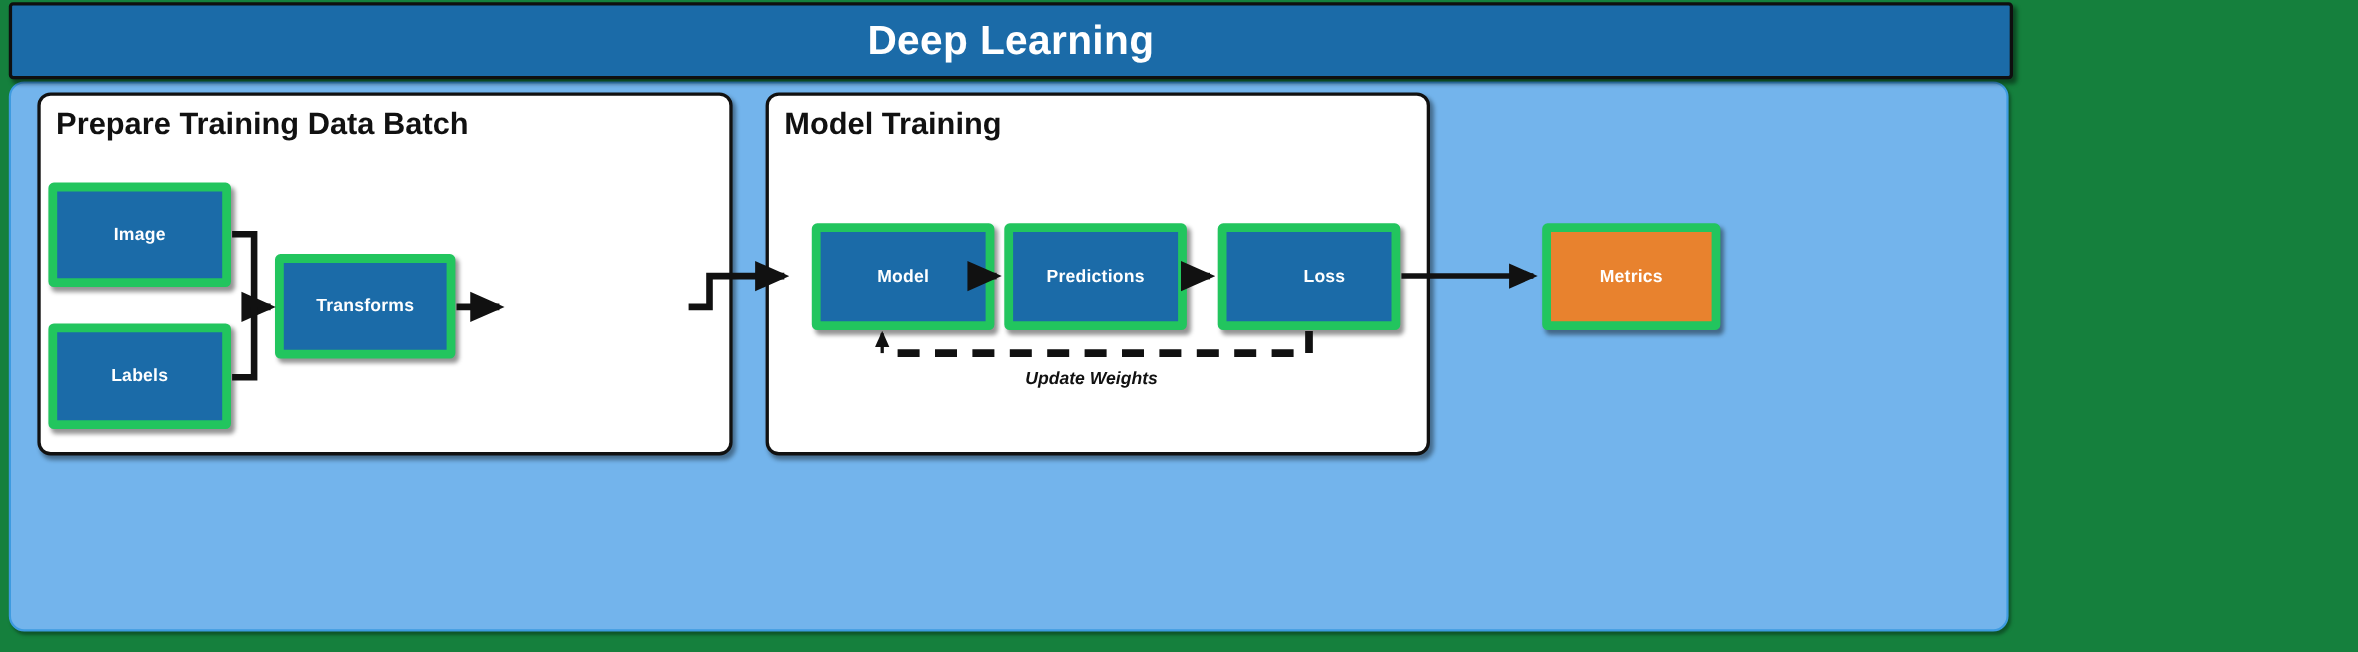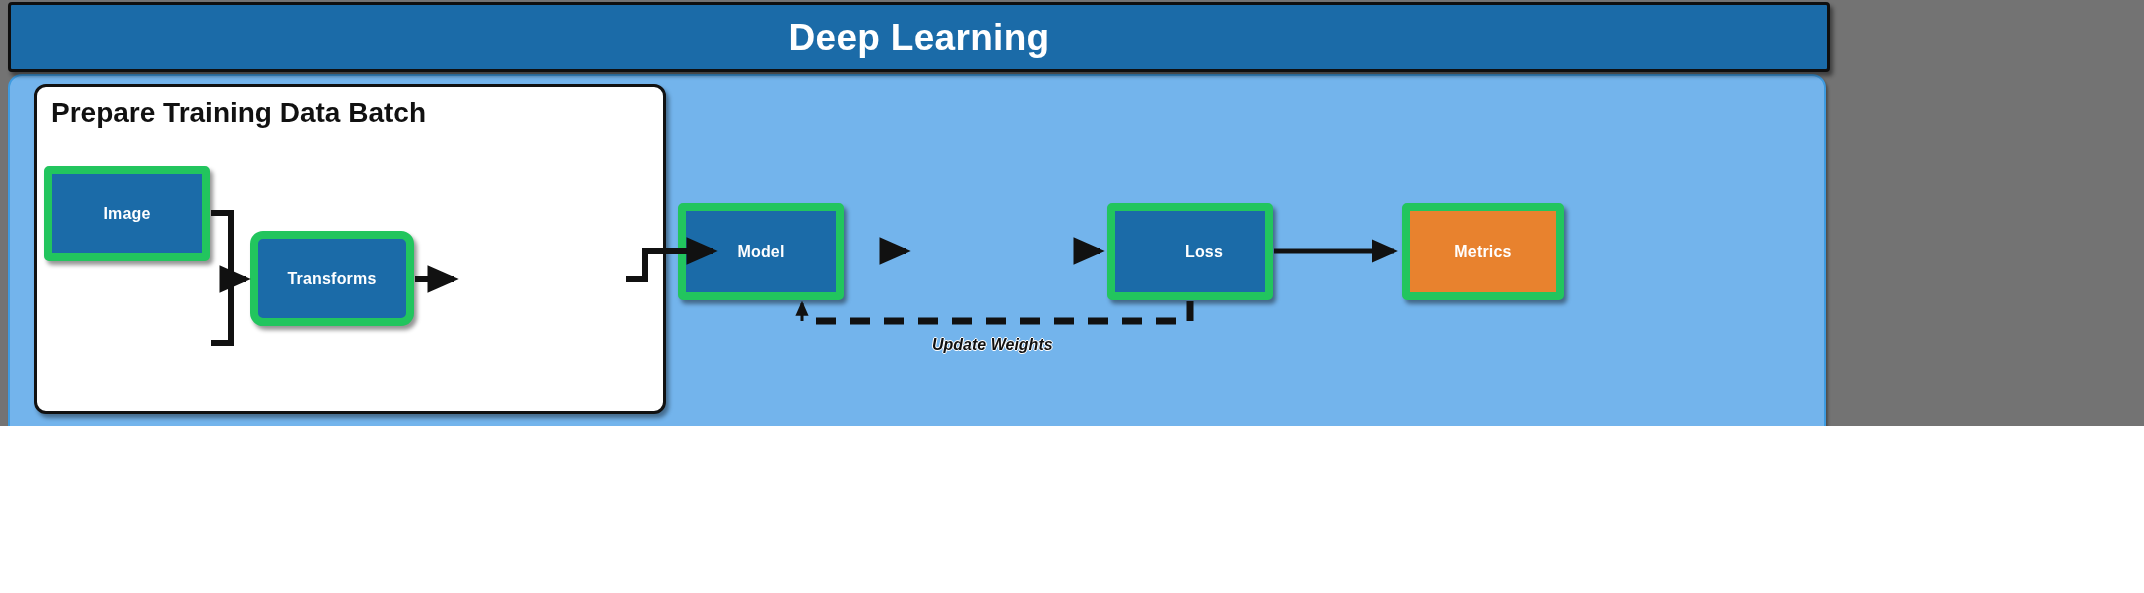--- a/index.html
+++ b/index.html
@@ -6,22 +6,22 @@
     margin: 0;
     padding: 0;
     background: #ffffff;
   }
   body {
     font-family: "Liberation Sans", sans-serif;
   }
   #canvas {
     position: relative;
     width: 2144px;
-    height: 426px;
-    background: #737373;
+    height: 593px;
+    background: #15803d;
     overflow: hidden;
   }
 
   
   .outer-shell {
     position: absolute;
     left: 8px;
     top: 2px;
     width: 1822px;
     height: 584px;
@@ -109,23 +109,23 @@
     font-size: 16px;
     font-weight: bold;
     text-align: center;
     letter-spacing: 0.2px;
   }
   .node.blue   { background: #1B6BA8; }
   .node.orange { background: #E8822E; }
 
   #node-image       { left: 44px;  top: 166px; width: 166px; height: 95px; }
   #node-labels      { left: 44px;  top: 294px; width: 166px; height: 96px; }
-  #node-transforms  { left: 250px; top: 231px; width: 164px; height: 95px; border-radius: 13px; }
+  #node-transforms  { left: 250px; top: 231px; width: 164px; height: 95px; }
   #node-batch       { left: 461px; top: 231px; width: 164px; height: 95px; }
-  #node-model       { left: 678px; top: 203px; width: 166px; height: 97px; }
+  #node-model       { left: 738px; top: 203px; width: 166px; height: 97px; }
   #node-predictions { left: 913px; top: 203px; width: 166px; height: 97px; }
   #node-loss        { left: 1107px;top: 203px; width: 166px; height: 97px; padding-left: 28px; }
   #node-metrics     { left: 1402px;top: 203px; width: 162px; height: 97px; }
 
   
   #wires {
     position: absolute;
     left: 0; top: 0;
     width: 2144px;
     height: 593px;
@@ -154,25 +154,30 @@
     <div class="outer-body"></div>
 
     <div class="outer-header">
       <div class="outer-title">Deep Learning</div>
     </div>
 
     <div class="panel" id="panel-prepare">
       <div class="panel-title">Prepare Training Data Batch</div>
     </div>
 
+    <div class="panel" id="panel-training">
+      <div class="panel-title">Model Training</div>
+    </div>
   </div>
 
   <div class="node blue" id="node-image">Image</div>
+  <div class="node blue" id="node-labels">Labels</div>
   <div class="node blue" id="node-transforms">Transforms</div>
   <div class="node blue" id="node-model">Model</div>
+  <div class="node blue" id="node-predictions">Predictions</div>
   <div class="node blue" id="node-loss">Loss</div>
   <div class="node orange" id="node-metrics">Metrics</div>
 
   <svg id="wires" viewBox="0 0 2144 593">
     <defs>
       <marker id="arrow-r" viewBox="0 0 10 10" refX="8.5" refY="5" markerWidth="5.2" markerHeight="5.2" orient="auto-start-reverse">
         <path d="M 0 0.6 L 10 5 L 0 9.4 z" fill="#111111"></path>
       </marker>
       <marker id="arrow-up" viewBox="0 0 10 10" refX="8.5" refY="5" markerWidth="5.0" markerHeight="5.0" orient="auto-start-reverse">
         <path d="M 0 0.6 L 10 5 L 0 9.4 z" fill="#111111"></path>

